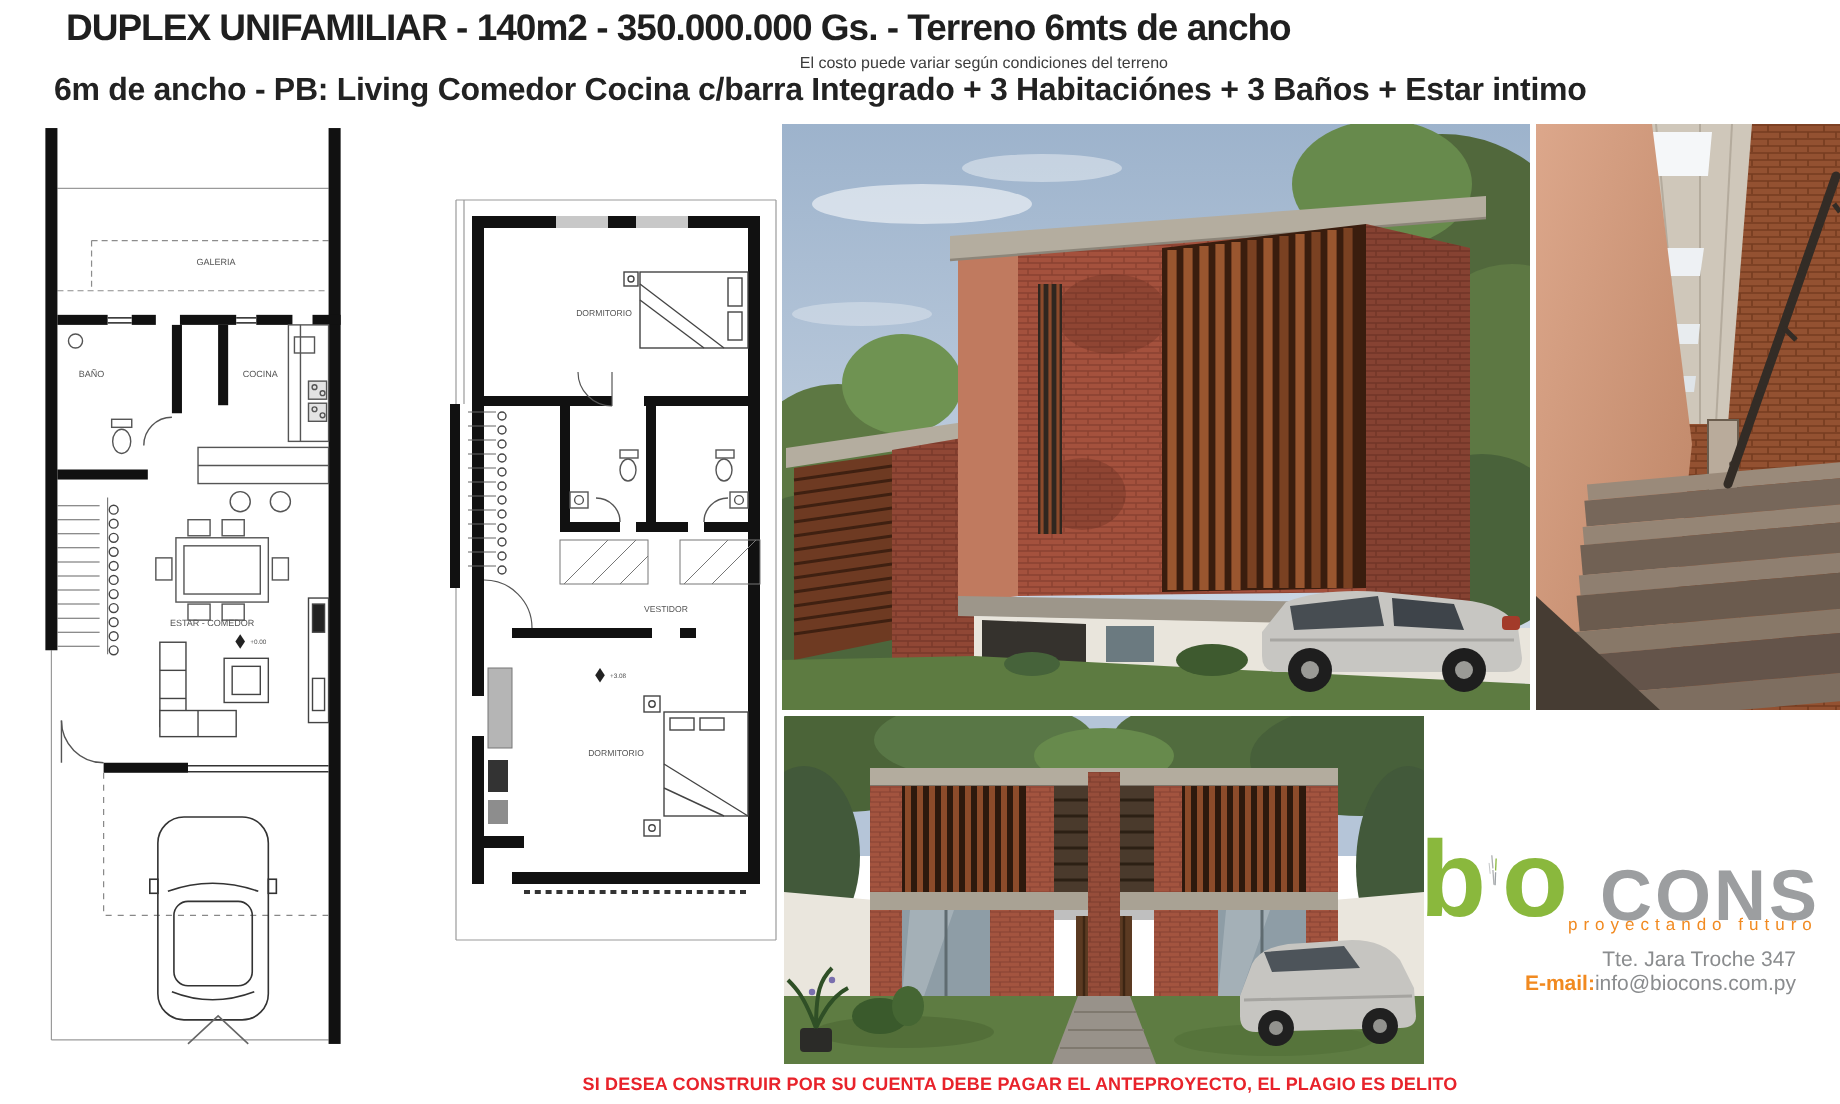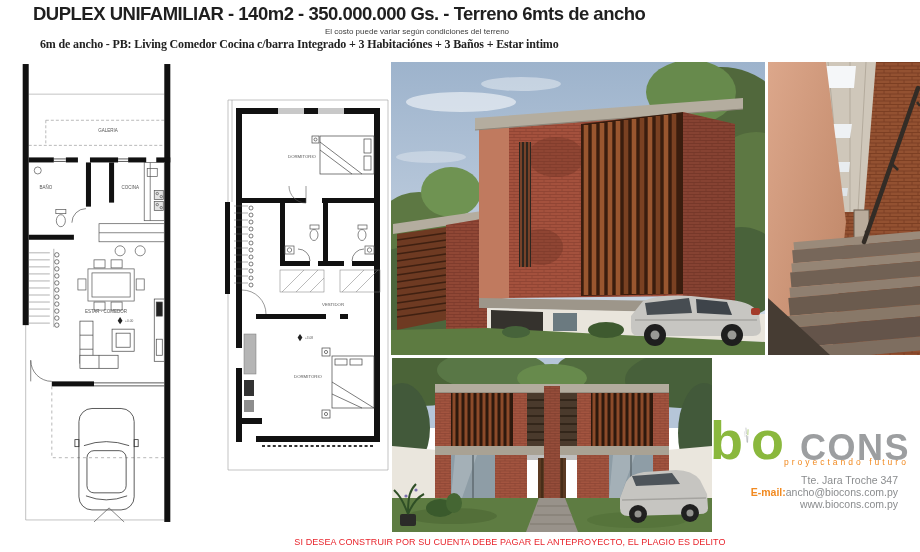--- a/index.html
+++ b/index.html
@@ -2,24 +2,24 @@
 <html><head>
 <meta charset="utf-8">
 <style>
   * { margin:0; padding:0; box-sizing:border-box; }
   html,body { width:920px; height:552px; background:#ffffff; overflow:hidden;
     font-family:"Liberation Sans", sans-serif; }
   .page { position:relative; width:920px; height:436px; background:#fff; }
 
   .title { position:absolute; left:33px; top:3px; font-size:18.5px; font-weight:700;
     color:#1f1f1f; letter-spacing:-0.5px; white-space:nowrap; }
-  .subtitle { position:absolute; left:250px; top:27px; width:334px; text-align:center;
+  .subtitle { position:absolute; left:250px; top:27px; width:334px; text-align:right;
     font-size:8px; color:#3c3c3c; }
-  .line2 { position:absolute; left:40px; top:37px; font-size:12px; font-weight:600;
-    color:#222; letter-spacing:-0.15px; white-space:nowrap;font-family:Liberation Serif, serif; }
+  .line2 { position:absolute; left:27px; top:37px; font-size:16px; font-weight:600;
+    color:#222; letter-spacing:-0.15px; white-space:nowrap; }
 
   .plan1 { position:absolute; left:12px; top:58px; }
   .plan2 { position:absolute; left:222px; top:98px; }
   .photo1 { position:absolute; left:391px; top:62px; }
   .stairs { position:absolute; left:768px; top:62px; }
   .photo2 { position:absolute; left:392px; top:358px; }
 
   .logo { position:absolute; left:710px; top:402px; width:200px; height:64px; }
   .logo-row { display:flex; align-items:flex-end; height:60px; }
   .logo-b, .logo-o { font-size:54px; font-weight:700; color:#8ab83d; line-height:0.82; }
@@ -27,21 +27,21 @@
   .logo-cons { font-size:36px; font-weight:700; color:#9c9ea0; letter-spacing:1.5px;
     line-height:0.78; margin-left:16px; }
   .logo-tagline { position:absolute; left:74px; top:55px; font-size:8.5px; font-weight:400;
     color:#f18a21; letter-spacing:3px; white-space:nowrap; }
 
   .contact { position:absolute; left:700px; top:474px; width:198px; text-align:right;
     font-size:10.5px; line-height:12.2px; color:#8a8c8e; }
   .contact .lbl { color:#f18a21; font-weight:700; }
 
   .disclaimer { position:absolute; left:250px; top:537px; width:520px; text-align:center;
-    font-size:9px; font-weight:400; color:#e8232b; letter-spacing:0.1px; }
+    font-size:9px; font-weight:700; color:#e8232b; letter-spacing:0.1px; }
 
   svg text { font-family:"Liberation Sans", sans-serif; }
 </style>
 </head>
 <body>
 
 <div class="page">
 
   <div class="title">DUPLEX  UNIFAMILIAR  - 140m2 - 350.000.000 Gs. - Terreno 6mts de ancho</div>
   <div class="subtitle">El costo puede variar según condiciones del terreno</div>
@@ -604,19 +604,18 @@
         <line x1="2" y1="16" x2="4" y2="36" stroke="#c3c5c7" stroke-width="1.8"></line>
       </svg>
       <span class="logo-o">o</span>
       <span class="logo-cons">CONS</span>
     </div>
     <div class="logo-tagline">proyectando futuro</div>
   </div>
 
   <div class="contact">
     <div>Tte. Jara Troche 347</div>
-    <div><span class="lbl">E-mail:</span><span>ancho@biocons.com.py</span></div>
-    <div>www.biocons.com.py</div>
+    <div><span class="lbl">E-mail:</span><span>info@biocons.com.py</span></div>
   </div>
 
   <div class="disclaimer">SI DESEA CONSTRUIR POR SU CUENTA DEBE PAGAR EL ANTEPROYECTO, EL PLAGIO ES DELITO</div>
 
 </div>
 
 </body></html>

